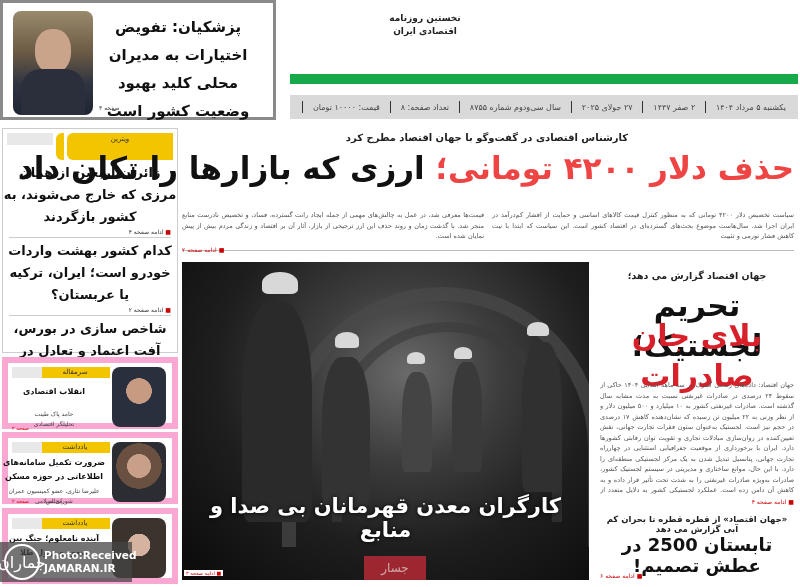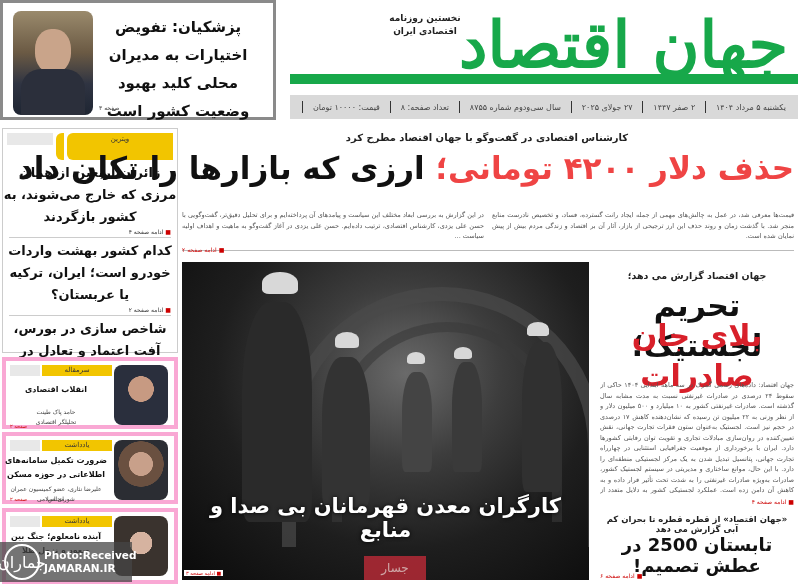--- a/index.html
+++ b/index.html
@@ -25,21 +25,21 @@
   
   .lcol-box { left: 2px; top: 128px; width: 176px; height: 225px; border: 1px solid #ccc; }
   .yellow-tab { background: #f2c500; height: 27px; font-size: 7px; text-align:center; color:#333; line-height:12px; border-radius: 6px 0 0 6px; }
   .gray-tab { background:#e8e8e8; height: 12px; }
   .l-head { font-weight: bold; font-size: 13px; text-align:center; color:#111; line-height: 22px; }
   .cont { font-size: 6px; color:#c00; text-align:right; padding-right: 6px; }
   .cont span { color:#333; }
   .hr { height:1px; background:#ccc; margin: 2px 6px; }
   .small-text { font-size: 6.5px; color:#555; line-height: 10px; text-align: justify; padding: 0 6px; }
 
-  .card { left: 2px; width: 176px; border: 4px solid #f9a8d4; background:#fff; }
+  .card { left: 2px; width: 176px; border: 6px solid #f9a8d4; background:#fff; }
   .card .thumb { position:absolute; right: 6px; top: 4px; width: 54px; height: 60px; border-radius: 8px; }
   .card .tag { position:absolute; right: 62px; top: 4px; width: 70px; height: 11px; background:#f2c500; font-size: 7px; text-align:center; line-height: 11px; color:#333; }
   .card .tagstub { position:absolute; right: 134px; top: 4px; width: 8px; height: 11px; background:#f2c500; border-radius: 6px 0 0 6px; }
   .card .gray { position:absolute; left: 4px; top: 4px; width: 30px; height: 11px; background:#e8e8e8; }
   .card .title { position:absolute; right: 64px; top: 18px; width: 108px; font-size: 8px; font-weight: bold; text-align:center; line-height: 14px; color:#111; }
   .card .byline { position:absolute; right: 64px; width: 108px; font-size: 6px; text-align:center; line-height: 10px; color:#444; }
   .card .pg { position:absolute; left: 4px; font-size: 5px; color:#c00; }
 
   
   .kicker { left: 182px; top: 132px; width: 610px; text-align:center; font-size: 10px; font-weight:bold; color:#222; }
@@ -72,21 +72,20 @@
 
   
   .wm { left: 0; top: 542px; width: 132px; height: 40px; background: rgba(70,70,70,.75); color:#fff; display:flex; align-items:center; direction: ltr; }
   .wm .circle { width: 36px; height: 36px; border-radius: 50%; border: 2px solid #fff; margin: 0 4px 0 4px; display:flex; align-items:center; justify-content:center; font-size: 16px; }
   .wm .txt { font-size: 10.5px; line-height: 13px; font-weight: bold; }
 </style>
 </head>
 <body>
 
 <div class="abs mast-logo">
-  <div class="logo-text">جهان اقتصاد</div>
   <div class="logo-bar"></div>
 </div>
 <div class="abs mast-tag">
   <div>نخستین روزنامه</div>
   <div>اقتصادی ایران</div>
 </div>
 <div class="abs info-bar">
   <span>یکشنبه ۵ مرداد ۱۴۰۴</span>
   <span class="sep"></span>
   <span>۲ صفر ۱۴۴۷</span>
@@ -164,22 +163,22 @@
     <div>JAMARAN.IR</div>
   </div>
 </div>
 
 <div class="abs kicker">کارشناس اقتصادی در گفت‌وگو با جهان اقتصاد مطرح کرد</div>
 <div class="abs main-head">
   <span class="red">حذف دلار ۴۲۰۰ تومانی؛</span>
   <span>ارزی که بازارها را تکان داد</span>
 </div>
 <div class="abs body-cols">
+  <div>سیاست تخصیص دلار ۴۲۰۰ تومانی که به منظور کنترل قیمت کالاهای اساسی و حمایت از اقشار کم‌درآمد در ایران اجرا شد، سال‌هاست موضوع بحث‌های گسترده‌ای در اقتصاد کشور است. این سیاست که ابتدا با نیت کاهش فشار تورمی و تثبیت</div>
   <div>قیمت‌ها معرفی شد، در عمل به چالش‌های مهمی از جمله ایجاد رانت گسترده، فساد، و تخصیص نادرست منابع منجر شد. با گذشت زمان و روند حذف این ارز ترجیحی از بازار، آثار آن بر اقتصاد و زندگی مردم بیش از پیش نمایان شده است.</div>
-  <div>در این گزارش به بررسی ابعاد مختلف این سیاست و پیامدهای آن پرداخته‌ایم و برای تحلیل دقیق‌تر، گفت‌وگویی با حسن علی یزدی، کارشناس اقتصادی، ترتیب داده‌ایم. حسن علی یزدی در آغاز گفت‌وگو به ماهیت و اهداف اولیه سیاست ...</div>
 </div>
 <div class="abs main-rule"></div>
 <div class="abs main-cont" style="left:182px;">■ <span>ادامه صفحه ۲</span></div>
 
 <div class="abs photo-main">
   <div class="arch"></div>
   <div class="arch2"></div>
   <div class="miner" style="left:60px; top:40px; width:70px; height:220px;"></div>
   <div class="helmet" style="left:80px; top:10px; width:36px; height:22px;"></div>
   <div class="miner" style="left:140px; top:95px; width:48px; height:150px; background:#333;"></div>

